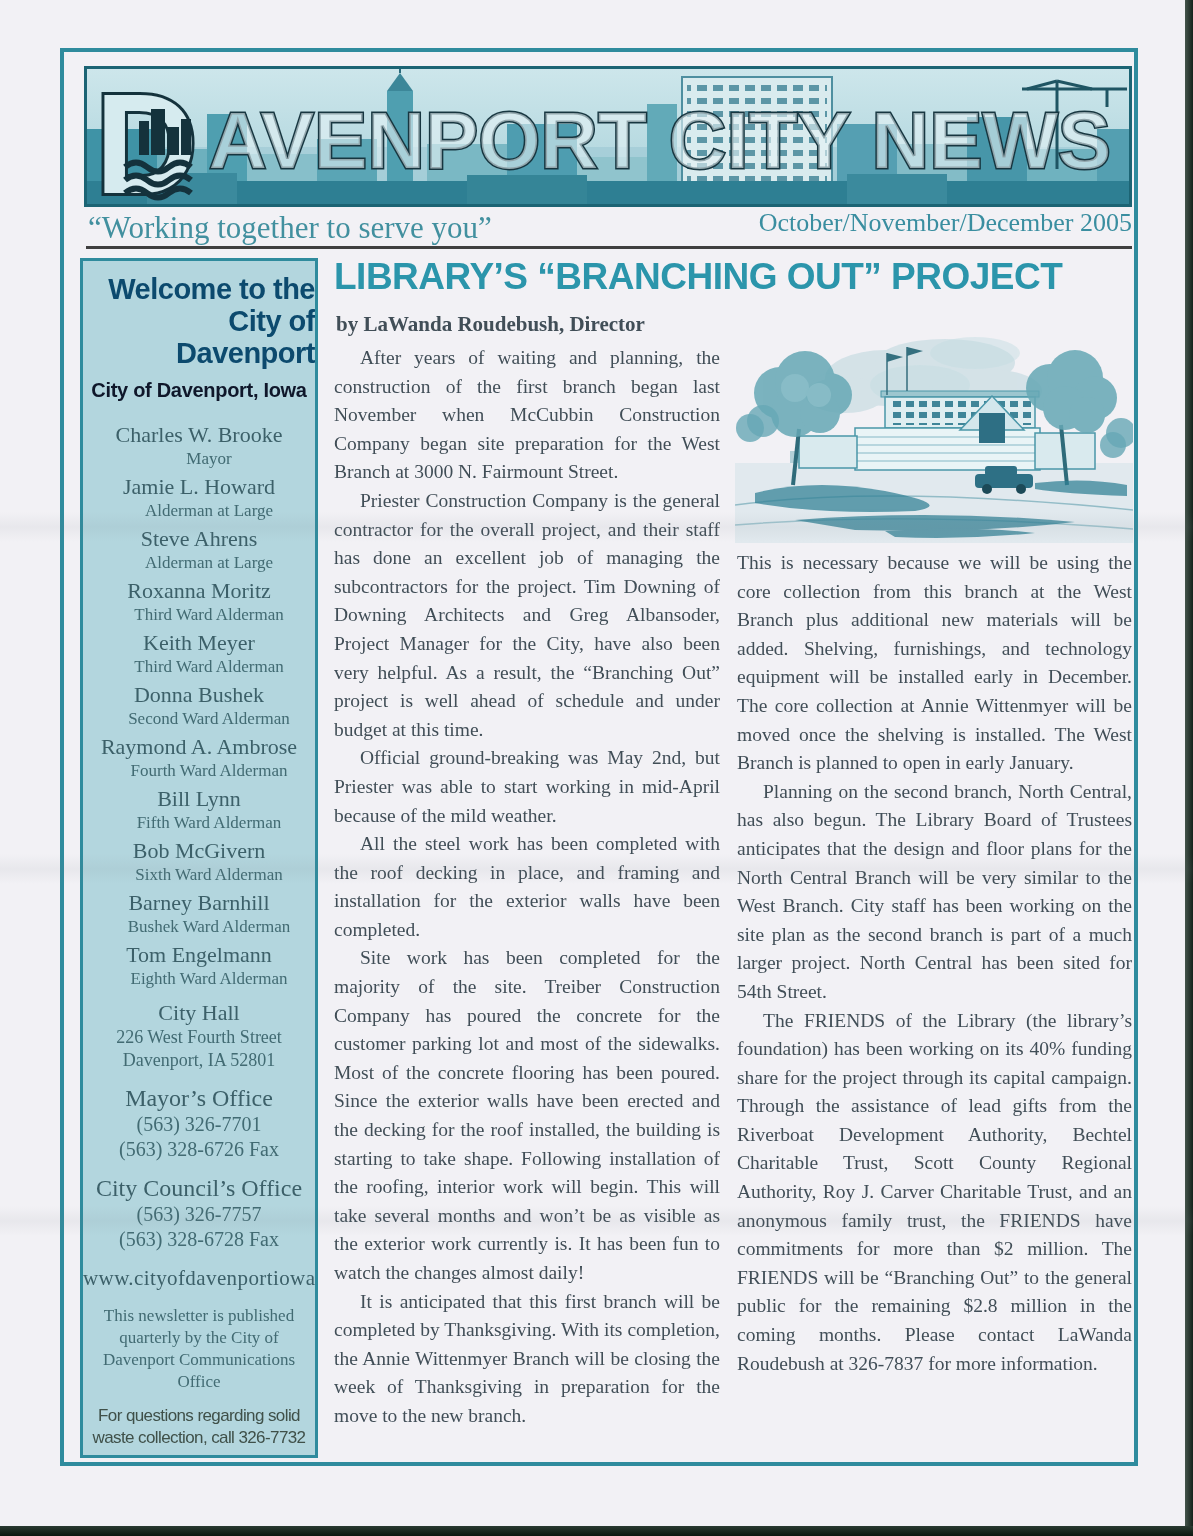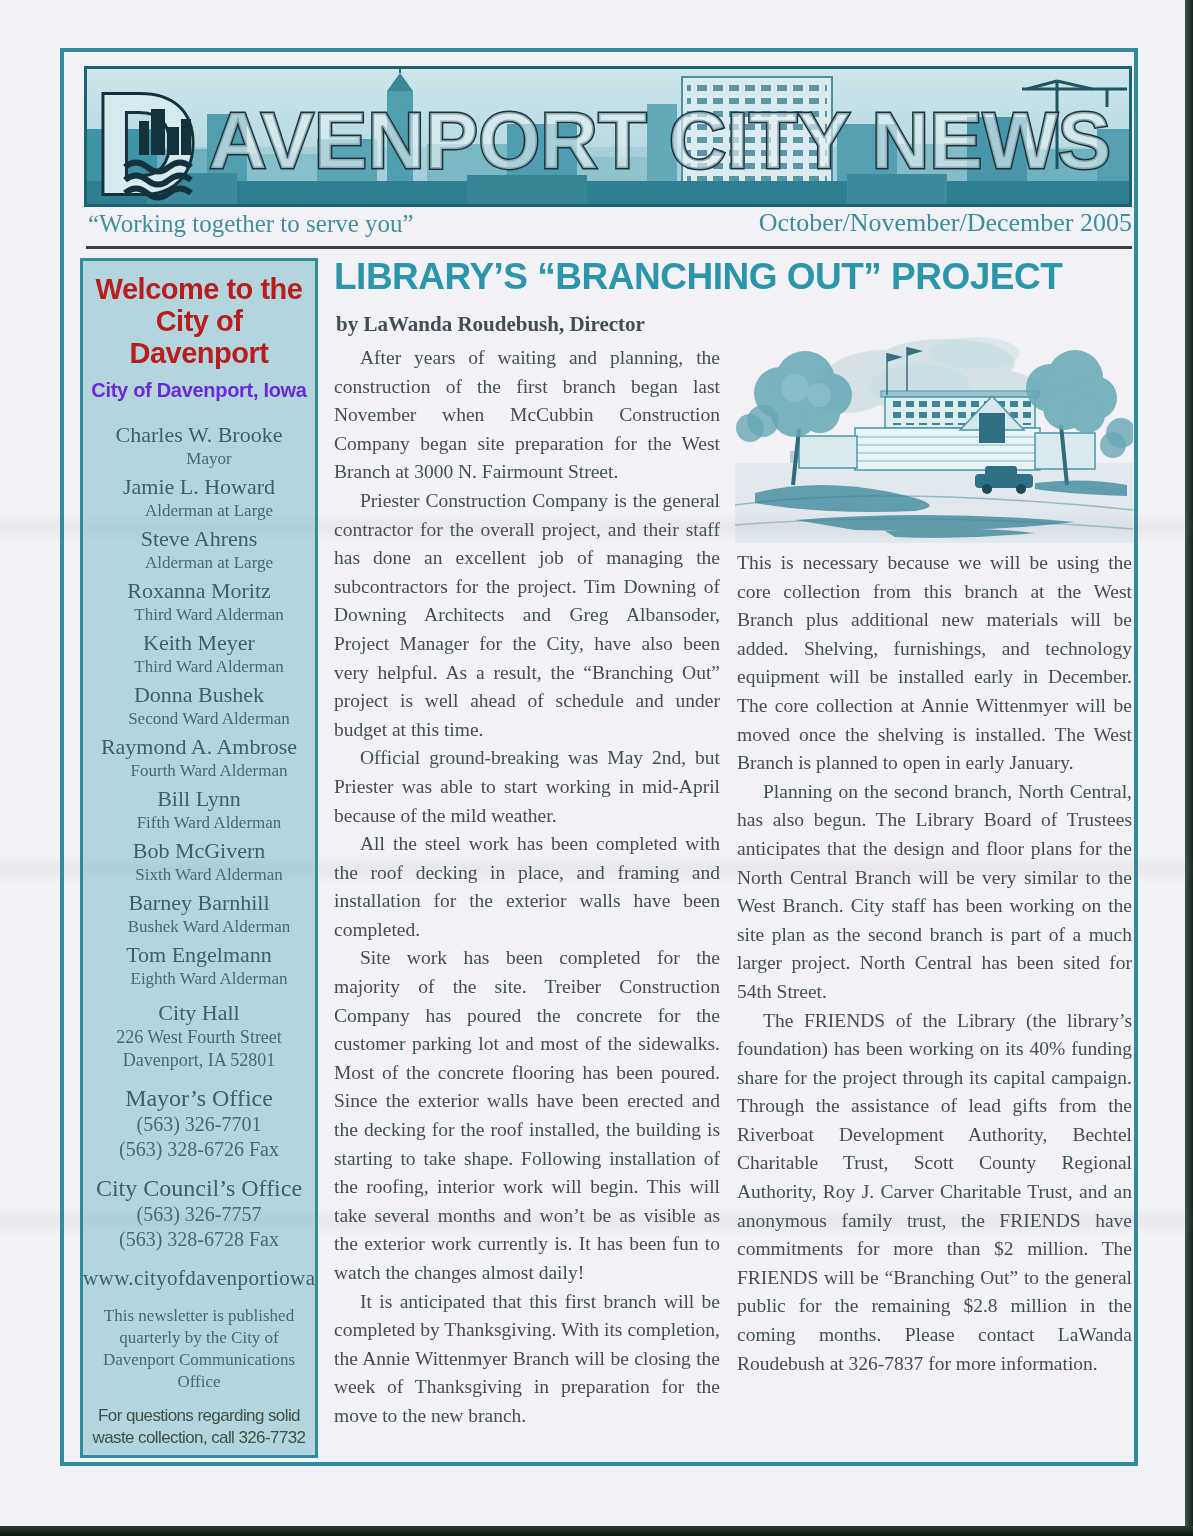--- a/index.html
+++ b/index.html
@@ -18,31 +18,31 @@
     background:linear-gradient(180deg, rgba(255,255,255,0), rgba(110,120,130,0.08), rgba(255,255,255,0)); }
 
   .frame { position:absolute; left:60px; top:48px; width:1078px; height:1418px;
     border:4px solid #2f8b9d; }
 
   
   .banner { position:absolute; left:84px; top:66px; width:1048px; height:141px;
     border:3px solid #1c6474; background:#bfdfe6; z-index:2; }
   .banner svg { display:block; }
 
-  .tagline { position:absolute; left:88px; top:210px; font-size:25px; color:#42909f; z-index:2; }
+  .tagline { position:absolute; left:88px; top:210px; font-size:31px; color:#42909f; z-index:2; }
   .issue-date { position:absolute; right:61px; top:208px; font-size:26px; color:#3a8ea0; z-index:2; }
   .rule { position:absolute; left:86px; top:246px; width:1046px; height:3px; background:#3f3f3f; z-index:2; }
 
   
   .sidebar { position:absolute; left:80px; top:258px; width:238px; height:1200px;
     border:3px solid #2f8b9d; background:#b3d6de; text-align:center; overflow:hidden; z-index:2; }
   .sb-heading { font-family:"Liberation Sans", sans-serif; font-weight:700;
-    font-size:29px; line-height:32px; color:#b91c1c; margin-top:12px; letter-spacing:-0.5px; }
+    font-size:29px; line-height:32px; color:#0c4a6e; margin-top:12px; letter-spacing:-0.5px;text-align:right; }
   .sb-subheading { font-family:"Liberation Sans", sans-serif; font-weight:700;
-    font-size:20px; color:#6d28d9; margin-top:10px; letter-spacing:-0.3px; }
+    font-size:20px; color:#0f172a; margin-top:10px; letter-spacing:-0.3px; }
   .officials { margin-top:20px; }
   .official { margin-bottom:4px; }
   .o-name { font-size:22px; line-height:26px; color:#3c6069; }
   .o-role { font-size:17px; line-height:22px; color:#426b73;padding-left:20px; }
   .o-addr { font-size:18px; line-height:23px; color:#426b73; }
   .ch { margin-top:10px; }
   .office { margin-top:12px; }
   .office-name { font-size:24px; line-height:28px; color:#3c6069; }
   .office-line { font-size:20px; line-height:25px; color:#426b73; }
   .website { margin-top:14px; font-size:21px; letter-spacing:0.4px; color:#3c6069; }

